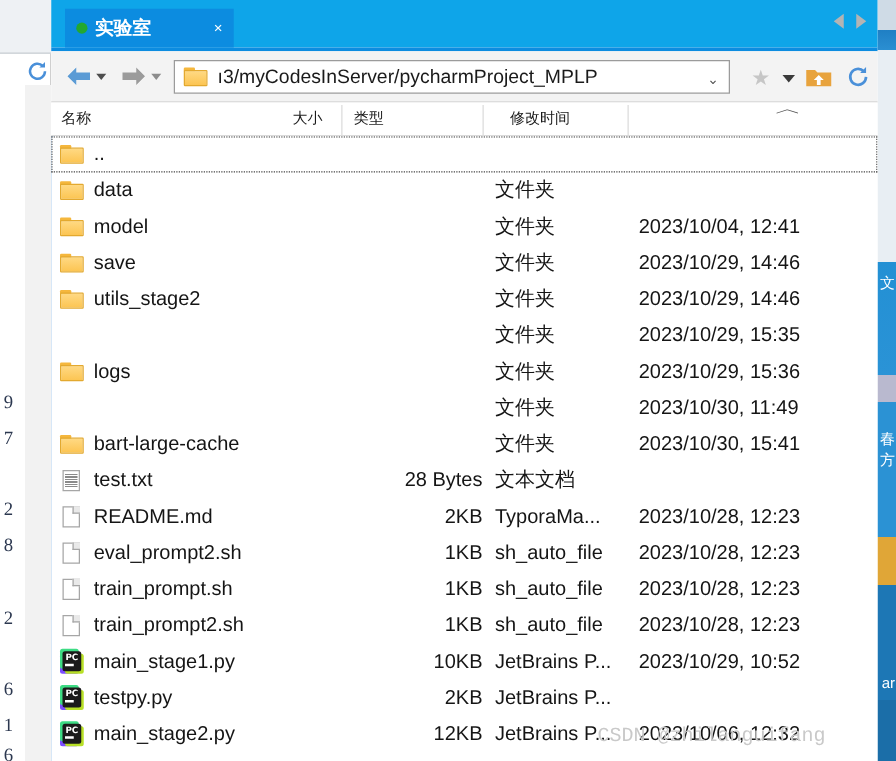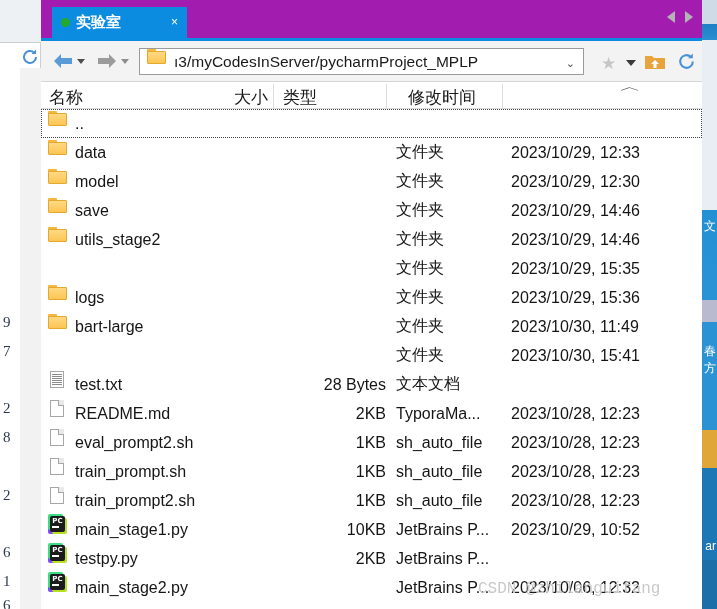--- a/index.html
+++ b/index.html
@@ -54,21 +54,21 @@
 
   
   #explorer {
     position: absolute; left: 41px; top: 0; width: 661px; height: 609px;
     background: #ffffff;
   }
 
   
   .tabstrip {
     position: absolute; left: 0; top: 0; width: 661px; height: 38px;
-    background: #a21caf;
+    background: #0ea5e9;
   }
   .tab {
     position: absolute; left: 11px; top: 7px; width: 135px; height: 31px;
     background: #0c8ce0; display: flex; align-items: center;
   }
   .tab-dot {
     width: 9px; height: 9px; border-radius: 50%; background: #23a830;
     margin-left: 9px; flex: 0 0 auto;
   }
   .tab-title {
@@ -132,21 +132,21 @@
   }
   .tb-upfolder { position: absolute; left: 603px; top: 10px; }
   .tb-refresh  { position: absolute; left: 636px; top: 11px; }
 
   
   .colheader {
     position: absolute; left: 0; top: 82px; width: 661px; height: 27px;
     background: #ffffff; border-bottom: 1px solid #d9d9d9;
   }
   .colheader .ch {
-    position: absolute; top: 4px; font-size: 17px; color: #1a1a1a;
+    position: absolute; top: 4px; font-size: 12px; color: #1a1a1a;
     font-family: "DejaVu Sans", "Liberation Sans", sans-serif;
   }
   .ch-sep { position: absolute; top: 2px; width: 1px; height: 24px; background: #dcdcdc; }
   .sortmark {
     position: absolute; left: 583px; top: 78px; font-size: 13px; color: #555; transform: scaleX(1.6);
   }
 
   
   .filelist {
     position: absolute; left: 0; top: 109px; width: 661px; height: 500px;
@@ -170,21 +170,21 @@
     position: absolute; left: 355px; white-space: nowrap;
   }
   .cell-date {
     position: absolute; left: 470px; white-space: nowrap;
   }
   .vsep1 { position: absolute; left: 232px; top: 109px; width: 1px; height: 500px; background: #e2e2e2; }
   .vsep2 { position: absolute; left: 345px; top: 109px; width: 1px; height: 500px; background: #e2e2e2; }
   .vsep3 { position: absolute; left: 461px; top: 109px; width: 1px; height: 500px; background: #e2e2e2; }
 
   
-  .ico { width: 22px; height: 30px; position: relative; flex: 0 0 auto; }
+  .ico { width: 22px; height: 19px; position: relative; flex: 0 0 auto; }
   .ico-folder .tabtop {
     position: absolute; left: 1px; top: 2px; width: 9px; height: 3px;
     background: #f5b73d; border-radius: 1px 1px 0 0;
   }
   .ico-folder .body {
     position: absolute; left: 1px; top: 4px; width: 19px; height: 13px;
     background: linear-gradient(180deg, #ffd983 0%, #fcc553 100%);
     border: 1px solid #e3a92f; border-radius: 1px;
   }
   .ico-doc .page {
@@ -339,33 +339,32 @@
         <div class="row">
           <div class="cell-name">
             <span class="ico ico-folder">
               <span class="tabtop"></span>
               <span class="body"></span>
             </span>
             <span>data</span>
           </div>
           <div class="cell-size"></div>
           <div class="cell-type">文件夹</div>
-          <div class="cell-date">2023/10/29, 12:33</div>
         </div>
         <div class="row">
           <div class="cell-name">
             <span class="ico ico-folder">
               <span class="tabtop"></span>
               <span class="body"></span>
             </span>
             <span>model</span>
           </div>
           <div class="cell-size"></div>
           <div class="cell-type">文件夹</div>
-          <div class="cell-date">2023/10/29, 12:30</div>
+          <div class="cell-date">2023/10/04, 12:41</div>
         </div>
         <div class="row">
           <div class="cell-name">
             <span class="ico ico-folder">
               <span class="tabtop"></span>
               <span class="body"></span>
             </span>
             <span>save</span>
           </div>
           <div class="cell-size"></div>
@@ -395,32 +394,32 @@
               <span class="tabtop"></span>
               <span class="body"></span>
             </span>
             <span>logs</span>
           </div>
           <div class="cell-size"></div>
           <div class="cell-type">文件夹</div>
           <div class="cell-date">2023/10/29, 15:36</div>
         </div>
         <div class="row">
-          <div class="cell-name">
-            <span class="ico ico-folder">
-              <span class="tabtop"></span>
-              <span class="body"></span>
-            </span>
-            <span>bart-large</span>
-          </div>
           <div class="cell-size"></div>
           <div class="cell-type">文件夹</div>
           <div class="cell-date">2023/10/30, 11:49</div>
         </div>
         <div class="row">
+          <div class="cell-name">
+            <span class="ico ico-folder">
+              <span class="tabtop"></span>
+              <span class="body"></span>
+            </span>
+            <span>bart-large-cache</span>
+          </div>
           <div class="cell-size"></div>
           <div class="cell-type">文件夹</div>
           <div class="cell-date">2023/10/30, 15:41</div>
         </div>
         <div class="row">
           <div class="cell-name">
             <span class="ico ico-doc ico-txt">
               <span class="page"></span>
               <span class="lines"></span>
             </span>
@@ -504,20 +503,21 @@
         </div>
         <div class="row">
           <div class="cell-name">
             <span class="ico ico-py">
               <span class="sq"></span>
               <span class="pc">PC</span>
               <span class="ul"></span>
             </span>
             <span>main_stage2.py</span>
           </div>
+          <div class="cell-size">12KB</div>
           <div class="cell-type">JetBrains P...</div>
           <div class="cell-date">2023/10/06, 12:32</div>
         </div>
       </div>
 
     <div class="watermark">CSDN @zhilanguifang</div>
   </div>
 </div>
 
 </body></html>

